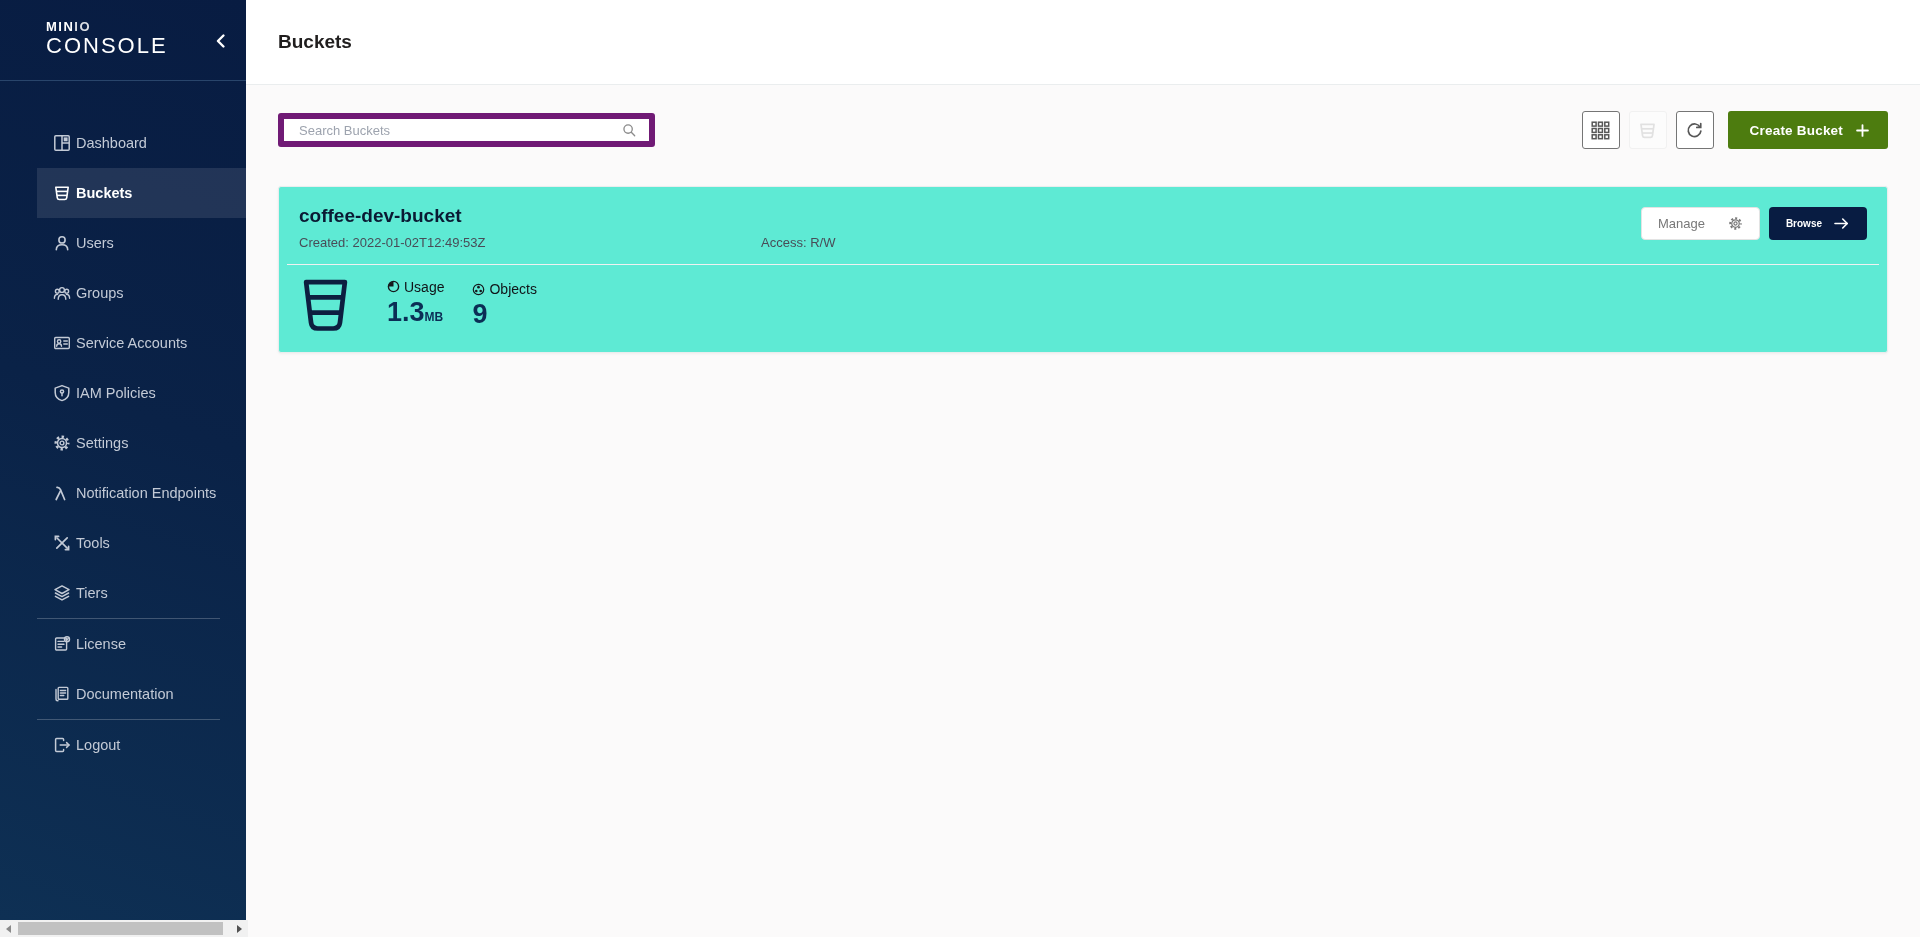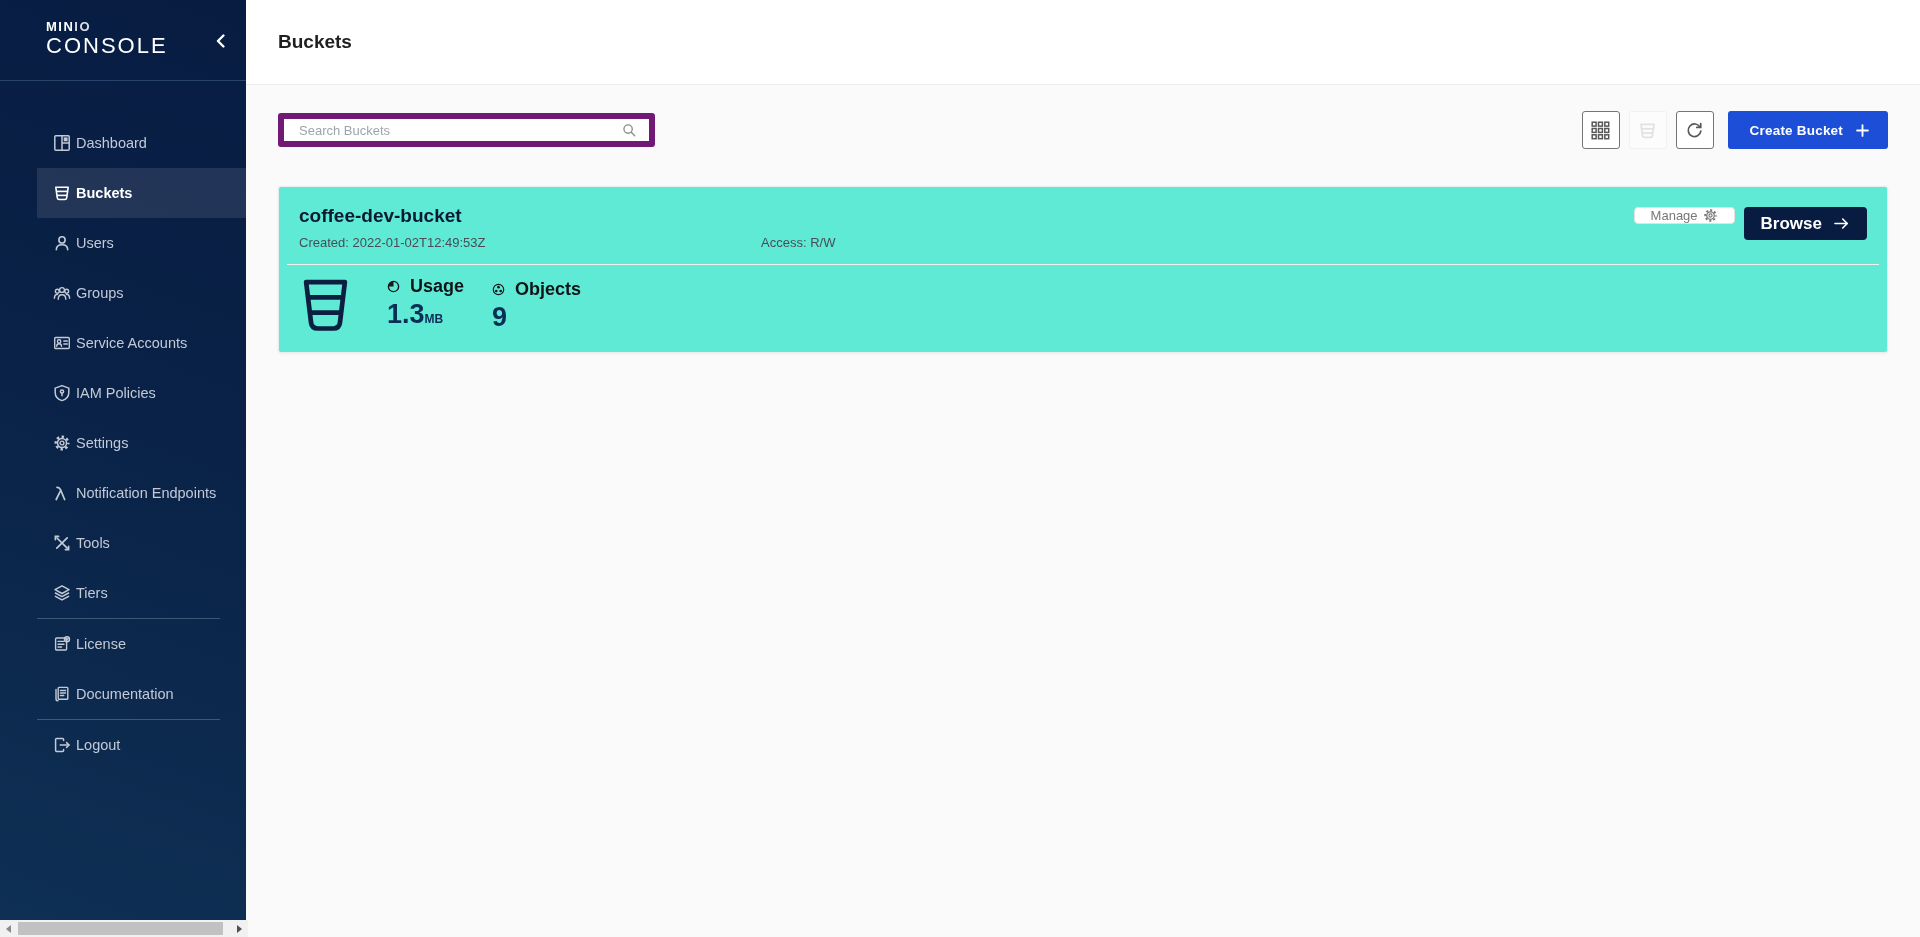--- a/index.html
+++ b/index.html
@@ -84,57 +84,57 @@
 
   .right-actions { display: flex; align-items: center; gap: 9px; }
   .icon-btn {
     width: 38px; height: 38px; border-radius: 3px; background: #fff;
     border: 1px solid #757575; color: #575757;
     display: flex; align-items: center; justify-content: center; cursor: pointer;
   }
   .icon-btn svg { width: 19px; height: 19px; }
   .icon-btn.disabled { border-color: #f1f1f1; background: #fcfcfc; color: #e1e1e1; cursor: default; }
   .primary-btn {
-    height: 38px; border-radius: 3px; border: none; background: #1d4ed8; color: #fff;
+    height: 38px; border-radius: 3px; border: none; background: #4d7c0f; color: #fff;
     font-size: 13.5px; font-weight: 700; letter-spacing: .2px;
     display: flex; align-items: center; gap: 12px; padding: 0 18px 0 22px;
     cursor: pointer; margin-left: 5px;
     font-family: "Liberation Sans", "DejaVu Sans", sans-serif;
   }
   .primary-btn svg { width: 15px; height: 15px; }
 
   
   .bucket-card {
     margin-top: 37px; background: #5eead4; border: 1px solid #eaedee; border-radius: 3px;
     box-shadow: 0 1px 3px rgba(0,0,0,.05);
     padding: 17px 20px 18px 20px; cursor: pointer;
   }
   .card-top { display: flex; justify-content: space-between; align-items: flex-start; }
   .bucket-name { font-size: 19px; font-weight: 700; color: #0a1a33; line-height: 24px; }
   .bucket-meta { display: flex; margin-top: 7px; font-size: 13px; color: #494c57; }
   .meta-created { width: 462px; }
   .card-buttons { display: flex; gap: 9px; margin-top: 3px; }
   .manage-btn {
-    height: 17px; padding: 0 16px; background: #fff; border: 1px solid #e3e3e3; border-radius: 4px;
-    color: #787878; font-size: 13px; display: flex; align-items: center; gap: 5px; cursor: pointer;
+    height: 33px; padding: 0 16px; background: #fff; border: 1px solid #e3e3e3; border-radius: 4px;
+    color: #787878; font-size: 13px; display: flex; align-items: center; gap: 23px; cursor: pointer;
     font-family: "Liberation Sans", "DejaVu Sans", sans-serif;
   }
   .manage-btn svg { width: 15px; height: 15px; }
   .browse-btn {
     height: 33px; padding: 0 17px; background: #081c42; border: none; border-radius: 4px;
-    color: #fff; font-size: 17px; font-weight: 600; display: flex; align-items: center; gap: 11px; cursor: pointer;
+    color: #fff; font-size: 10px; font-weight: 600; display: flex; align-items: center; gap: 11px; cursor: pointer;
     font-family: "Liberation Sans", "DejaVu Sans", sans-serif;
   }
   .browse-btn svg { width: 17px; height: 13px; }
   .card-divider { border-top: 1px solid #f1f1f1; margin: 14px -12px 0 -12px; }
   .card-metrics { display: flex; align-items: center; padding-top: 11px; }
   .big-bucket-icon { width: 47px; height: 58px; color: #0d1f40; margin-left: 3px; }
   .metric { margin-left: 38px; }
   .metric + .metric { margin-left: 28px; }
-  .metric-label { display: flex; align-items: center; gap: 10px; font-size: 18px; font-weight: 700; color: #101418; }
+  .metric-label { display: flex; align-items: center; gap: 4px; font-size: 14px; font-weight: 400; color: #101418; }
   .metric-label svg { width: 13px; height: 13px; color: #16191d; }
   .metric-value { margin-top: 2px; font-size: 27px; font-weight: 700; color: #0b2e55; line-height: 30px; }
   .metric-unit { font-size: 12px; font-weight: 700; color: #0b2e55; }
 
   svg { display: block; }
 </style>
 </head>
 <body>
 
 <svg width="0" height="0" style="position:absolute" aria-hidden="true">

